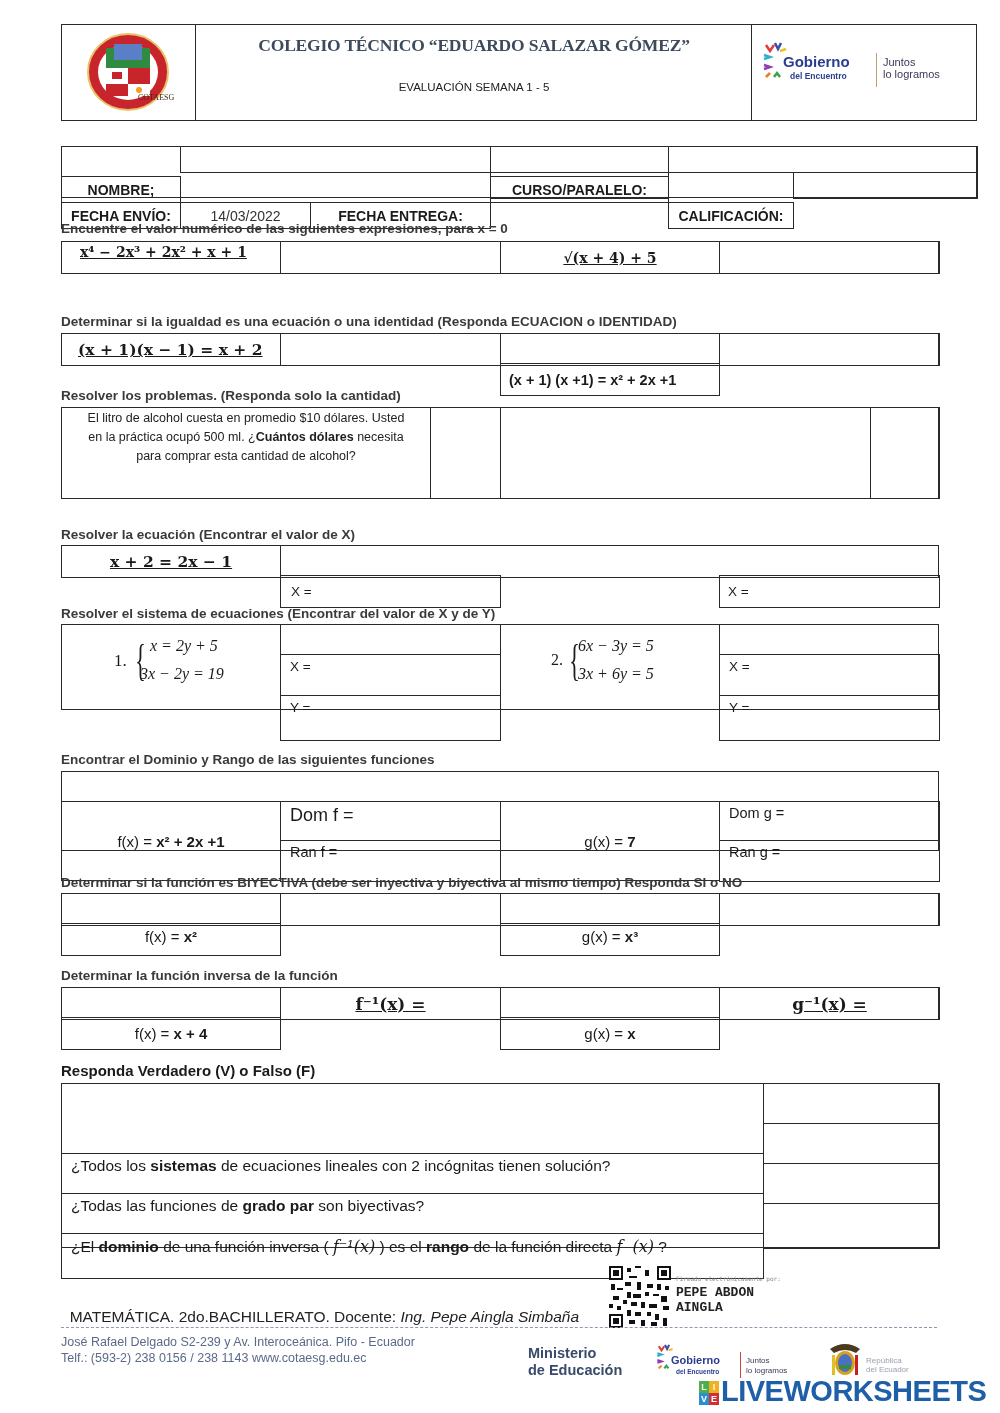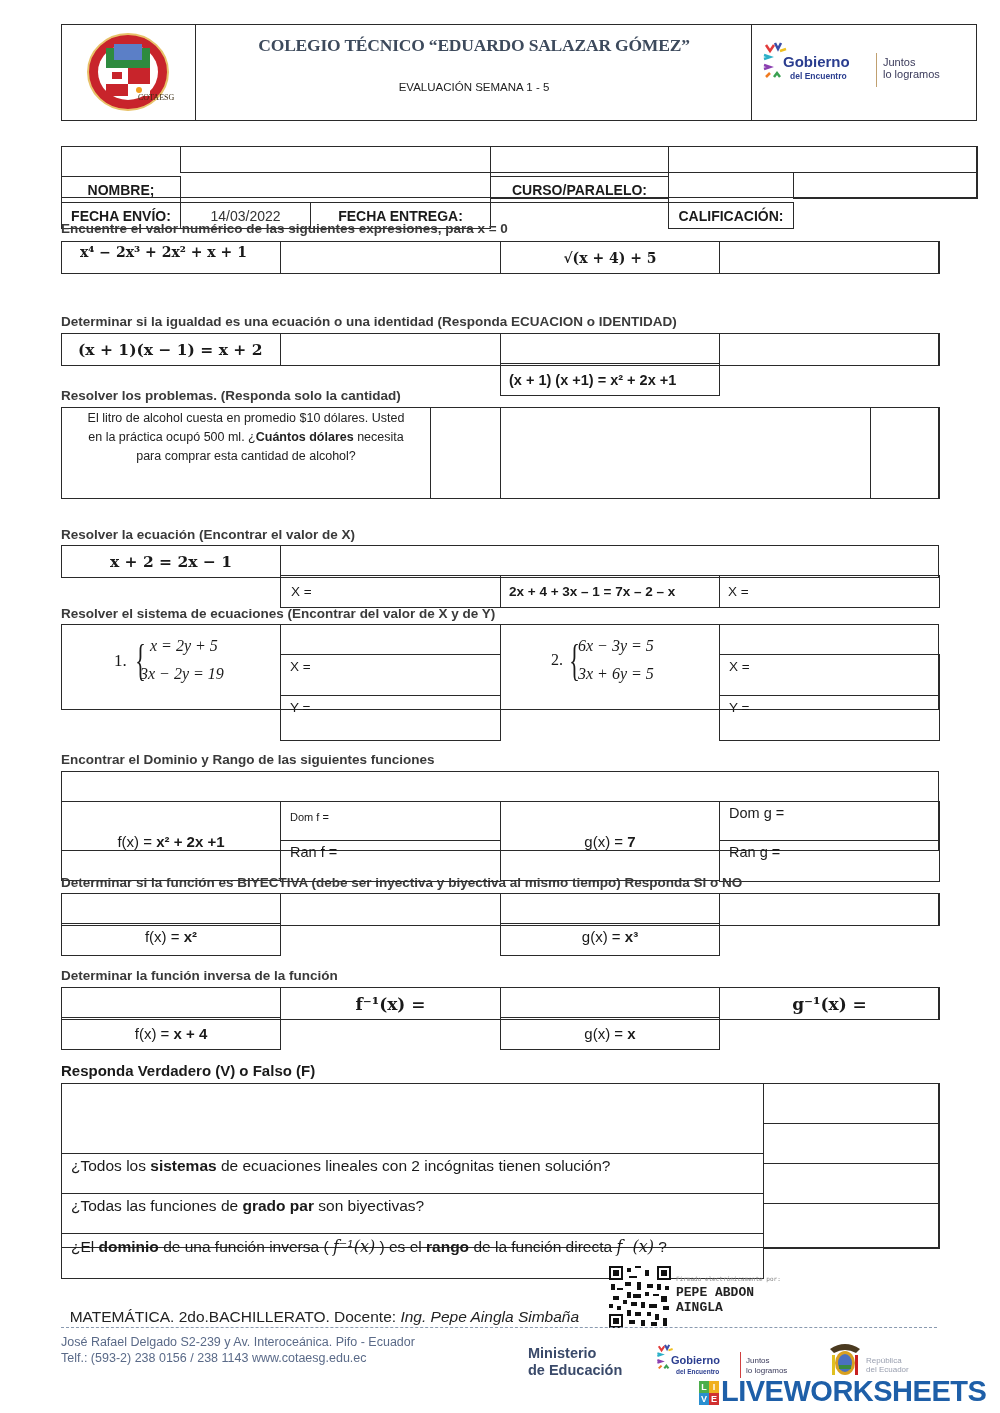--- a/index.html
+++ b/index.html
@@ -3,21 +3,21 @@
 <meta charset="utf-8">
 <style>
   * { box-sizing: border-box; margin: 0; padding: 0; }
   html, body { width: 1000px; height: 1413px; background: #ffffff; }
   body { position: relative; font-family: "Liberation Sans", sans-serif; color: #1a1a1a; overflow: hidden; }
   .abs { position: absolute; }
   .cell { position: absolute; border: 1px solid #2a2a2a; }
   .t { font-family: "Liberation Sans", sans-serif; font-size: 14px; margin-top: 30px; }
   .b { font-weight: bold; }
   .math { font-family: "DejaVu Serif", "Liberation Serif", serif; font-style: italic; }
-  .mathb { font-family: "DejaVu Serif", "Liberation Serif", serif; font-weight: bold; }
+  .mathb { font-family: "DejaVu Serif", "Liberation Serif", serif; font-weight: bold; text-decoration: underline; }
   .center { display: flex; align-items: center; justify-content: center; text-align: center; }
   .left { display: flex; align-items: center; padding-left: 10px; }
   .section-title { position: absolute; left: 61px; font-family: "Liberation Sans", sans-serif; font-size: 13.5px; font-weight: bold; color: #3a3a3a; }
   .border-table { position: absolute; border: 1px solid #2a2a2a; }
 </style>
 </head>
 <body>
 
 <div class="abs" style="left:61px;top:24px;width:916px;height:97px;border:1px solid #2a2a2a;">
   <div class="abs" style="left:0;top:0;width:134px;height:95px;border-right:1px solid #2a2a2a;">
@@ -94,21 +94,20 @@
     <span>El litro de alcohol cuesta en promedio $10 dólares. Usted en la práctica ocupó 500 ml. ¿</span><b>Cuántos dólares</b><span> necesita para comprar esta cantidad de alcohol?</span>
   </div>
   <div class="cell" style="left:368px;top:-1px;width:71px;height:92px;"></div>
   <div class="cell" style="left:808px;top:-1px;width:70px;height:92px;"></div>
 </div>
 
 <div class="section-title" style="top:527px;">Resolver la ecuación (Encontrar el valor de X)</div>
 <div class="border-table" style="left:61px;top:545px;width:878px;height:33px;">
   <div class="cell center mathb" style="left:-1px;top:-1px;width:220px;height:33px;font-size:15.5px;">x + 2 = 2x − 1</div>
   <div class="cell left t" style="left:218px;top:-1px;width:221px;height:33px;font-size:13.5px;">X =</div>
-  <div class="cell left t b" style="left:438px;top:-1px;width:220px;height:33px;font-size:13.5px;padding-left:8px;">2x + 4 + 3x – 1 = 7x – 2 – x</div>
   <div class="cell left t" style="left:657px;top:-1px;width:221px;height:33px;font-size:13.5px;padding-left:8px;">X =</div>
 </div>
 
 <div class="section-title" style="top:606px;">Resolver el sistema de ecuaciones (Encontrar del valor de X y de Y)</div>
 <div class="border-table" style="left:61px;top:624px;width:878px;height:86px;">
   <div class="cell" style="left:-1px;top:-1px;width:220px;height:86px;font-family:'Liberation Serif',serif;">
     <span style="position:absolute;left:52px;top:26px;font-size:17px;">1.</span>
     <span style="position:absolute;left:68px;top:6px;font-size:44px;font-weight:100;line-height:60px;transform:scaleX(0.5);">{</span>
     <span style="position:absolute;left:88px;top:12px;font-size:16px;font-style:italic;">x = 2y + 5</span>
     <span style="position:absolute;left:78px;top:40px;font-size:16px;font-style:italic;">3x − 2y = 19</span>
@@ -124,21 +123,21 @@
   <div class="cell t" style="left:657px;top:-1px;width:221px;height:42px;padding:4px 9px;font-size:13.5px;">X =</div>
   <div class="cell t" style="left:657px;top:40px;width:221px;height:46px;padding:4px 9px;font-size:13.5px;">Y =</div>
 </div>
 
 <div class="section-title" style="top:752px;">Encontrar el Dominio y Rango de las siguientes funciones</div>
 <div class="border-table" style="left:61px;top:771px;width:878px;height:80px;">
   <div class="cell center t" style="left:-1px;top:-1px;width:220px;height:80px;font-size:15px;">
     <span style="white-space:pre;">f(x) = </span>
       <b>x² + 2x +1</b>
   </div>
-  <div class="cell t" style="left:218px;top:-1px;width:221px;height:40px;padding:9px 9px;font-size:11px;">Dom f =</div>
+  <div class="cell t" style="left:218px;top:-1px;width:221px;height:40px;padding:3px 9px;font-size:18px;">Dom f =</div>
   <div class="cell t" style="left:218px;top:38px;width:221px;height:42px;padding:3px 9px;font-size:14.5px;">Ran f =</div>
   <div class="cell center t" style="left:438px;top:-1px;width:220px;height:80px;font-size:15px;">
     <span style="white-space:pre;">g(x) = </span>
       <b>7</b>
   </div>
   <div class="cell t" style="left:657px;top:-1px;width:221px;height:40px;padding:3px 9px;font-size:14.5px;">Dom g =</div>
   <div class="cell t" style="left:657px;top:38px;width:221px;height:42px;padding:3px 9px;font-size:14.5px;">Ran g =</div>
 </div>
 
 <div class="section-title" style="top:875px;">Determinar si la función es BIYECTIVA (debe ser inyectiva y biyectiva al mismo tiempo) Responda SI o NO</div>

